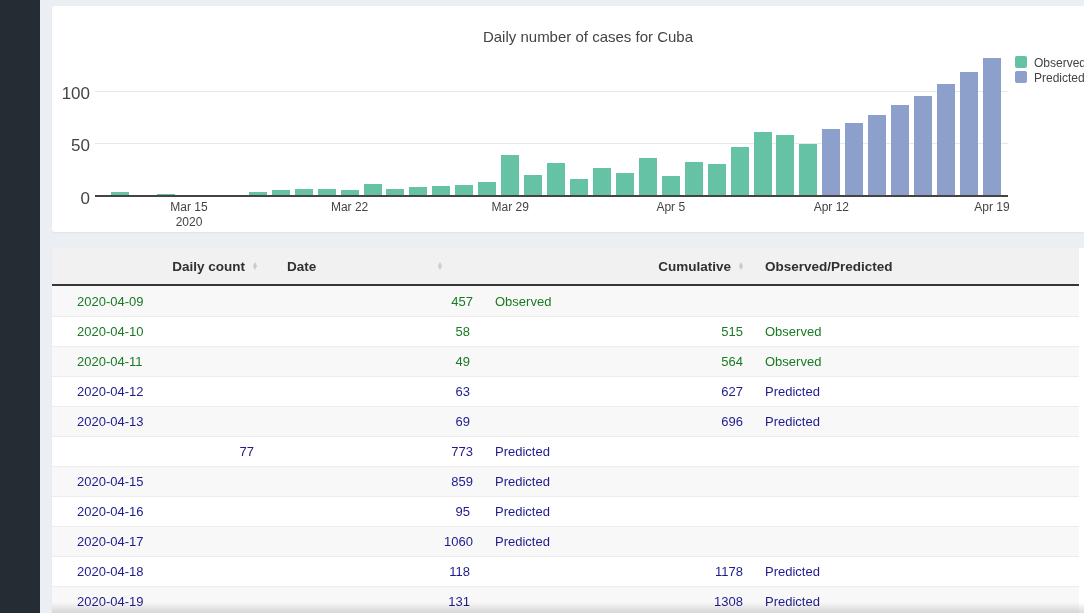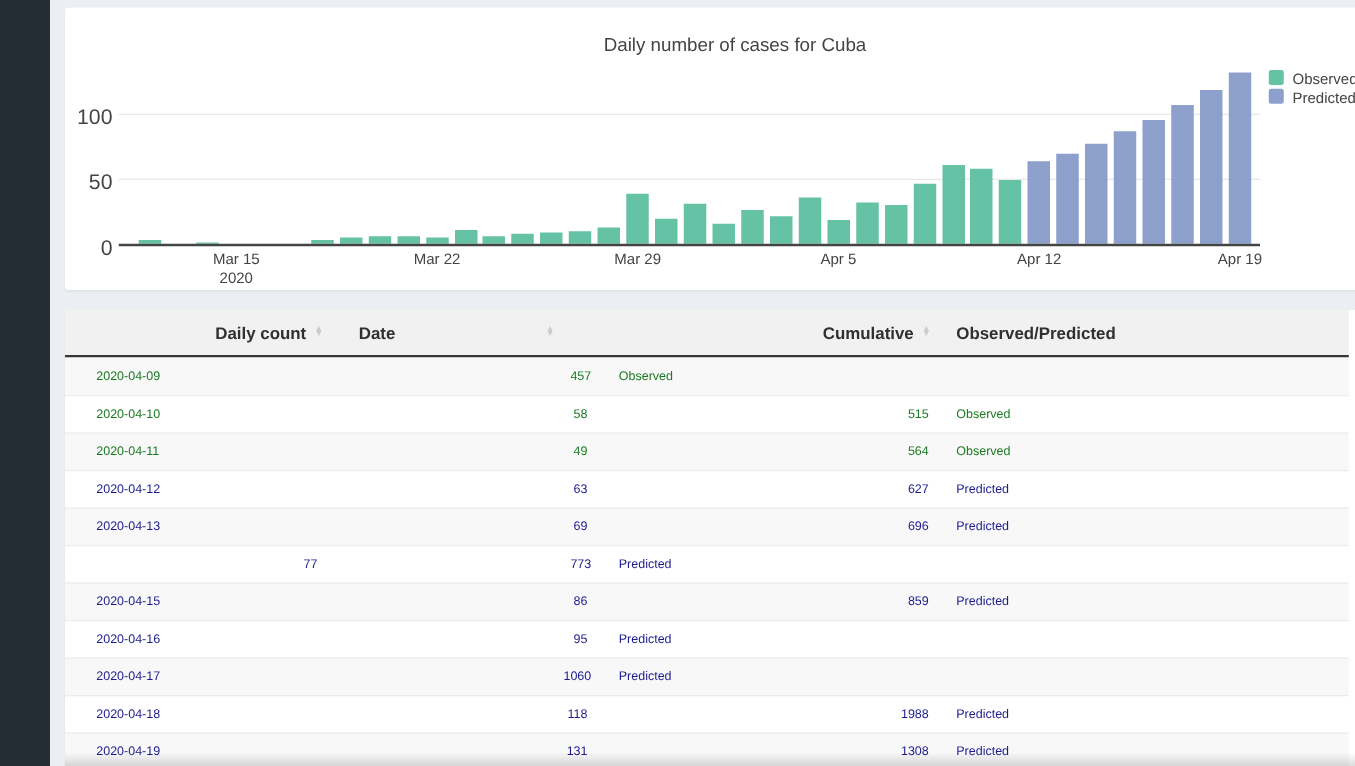--- a/index.html
+++ b/index.html
@@ -52,21 +52,21 @@
     font-weight:bold; color:#303030; font-size:13.5px;
   }
   .th { display:flex; align-items:center; }
   .th-date { padding-left:25px; padding-right:32px; justify-content:space-between; }
   .th-right { justify-content:flex-end; padding-right:1px; }
   .th-left { padding-left:17px; }
   .sort-icon {
     display:flex; flex-direction:column; align-items:center;
     margin-left:4px; color:#cccccc; font-size:7px; line-height:4.5px; width:12px;
   }
-  .tbl-row { height:30px; font-size:10px; background:#fff; }
+  .tbl-row { height:30px; font-size:13px; background:#fff; }
   .tbl-row:nth-child(odd) { background:#f8f8f8; }
   .tbl-row + .tbl-row { border-top:1px solid #ececec; }
   .td { display:flex; align-items:center; }
   .td-date { padding-left:25px; }
   .td-daily { justify-content:flex-end; padding-right:8px; }
   .td-cum { justify-content:flex-end; padding-right:5px; }
   .td-status { padding-left:17px; }
   .row-observed .td { color:#1a7a22; }
   .row-predicted .td { color:#1e1b8d; }
   .table-right-strip {
@@ -213,38 +213,37 @@
         <div class="td td-cum">696</div>
         <div class="td td-status">Predicted</div>
       </div>
       <div class="tbl-grid tbl-row row-predicted">
         <div class="td td-daily">77</div>
         <div class="td td-cum">773</div>
         <div class="td td-status">Predicted</div>
       </div>
       <div class="tbl-grid tbl-row row-predicted">
         <div class="td td-date">2020-04-15</div>
-        <div class="td td-daily">86</div>
         <div class="td td-cum">859</div>
         <div class="td td-status">Predicted</div>
       </div>
       <div class="tbl-grid tbl-row row-predicted">
         <div class="td td-date">2020-04-16</div>
         <div class="td td-daily">95</div>
         <div class="td td-status">Predicted</div>
       </div>
       <div class="tbl-grid tbl-row row-predicted">
         <div class="td td-date">2020-04-17</div>
         <div class="td td-cum">1060</div>
         <div class="td td-status">Predicted</div>
       </div>
       <div class="tbl-grid tbl-row row-predicted">
         <div class="td td-date">2020-04-18</div>
         <div class="td td-daily">118</div>
-        <div class="td td-cum">1988</div>
+        <div class="td td-cum">1178</div>
         <div class="td td-status">Predicted</div>
       </div>
       <div class="tbl-grid tbl-row row-predicted">
         <div class="td td-date">2020-04-19</div>
         <div class="td td-daily">131</div>
         <div class="td td-cum">1308</div>
         <div class="td td-status">Predicted</div>
       </div>
     </div>
 </div>

